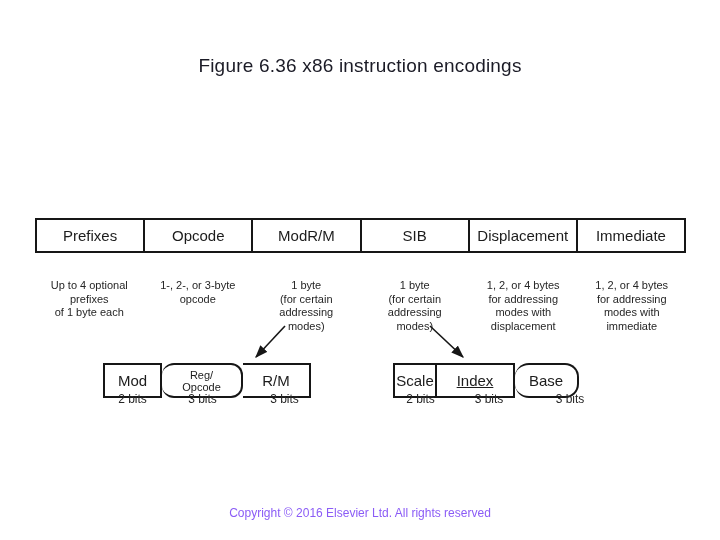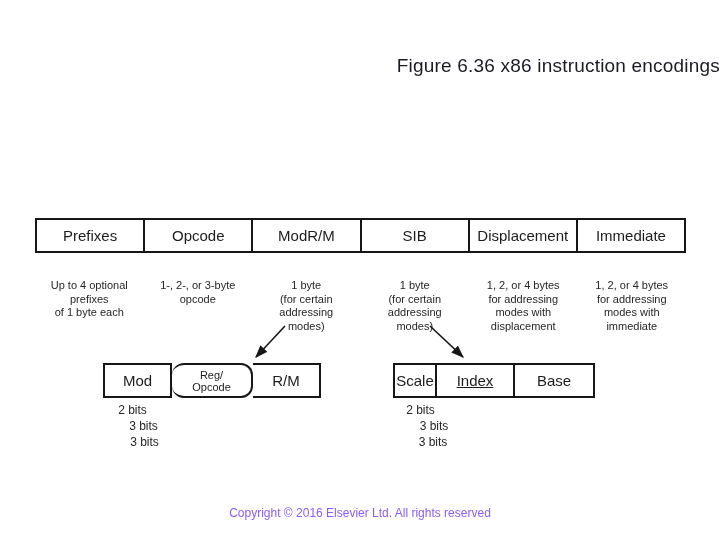--- a/index.html
+++ b/index.html
@@ -8,21 +8,21 @@
     background:#ffffff;
     font-family:"Liberation Sans", sans-serif;
     position:relative;
     overflow:hidden;
     color:#1c1c1c;
   }
   .slide { position:absolute; inset:0; background:#ffffff; }
 
   .title {
     position:absolute; top:55px; left:0; width:720px;
-    text-align:right; font-size:19px; letter-spacing:0.2px;
+    text-align:center; font-size:19px; letter-spacing:0.2px;
     color:#1b1b26;
   }
 
   
   .enc-row {
     position:absolute; left:35px; top:218px; width:651px; height:35px;
     display:flex;
   }
   .enc-cell {
     flex:1 1 0; background:#fff;
@@ -50,24 +50,24 @@
   }
   .subgroup.modrm { left:103px; }
   .subgroup.sib   { left:393px; }
   .sub-cell {
     background:#fff; border:2px solid #161616; border-left:none;
     display:flex; align-items:center; justify-content:center;
     font-size:15px; color:#1c1c1c; text-align:center;
   }
   .sub-cell:first-child { border-left:2px solid #161616; }
   .sub-cell.small { font-size:11px; line-height:12px; white-space:pre-line; }
-  .modrm .c1 { width:69px; } .modrm .c2 { width:81px;border-radius:12px; } .modrm .c3 { width:68px; }
-  .sib   .c1 { width:44px; } .sib   .c2 { width:78px;text-decoration:underline; } .sib   .c3 { width:80px; }
+  .modrm .c1 { width:59px; } .modrm .c2 { width:81px;border-radius:12px; } .modrm .c3 { width:68px; }
+  .sib   .c1 { width:44px; } .sib   .c2 { width:78px;text-decoration:underline; } .sib   .c3 { width:64px;border-radius:14px; }
 
-  .bits-row { position:absolute; top:401px; display:flex;flex-direction:column; }
+  .bits-row { position:absolute; top:390px; display:flex; }
   .bits-row.modrm-bits { left:103px; }
   .bits-row.sib-bits   { left:393px; }
   .bits {
     text-align:center; font-size:12px; color:#262626; padding-top:2px;
   }
   .modrm-bits .b1 { width:59px; } .modrm-bits .b2 { width:81px; } .modrm-bits .b3 { width:83px; }
   .sib-bits   .b1 { width:55px; } .sib-bits   .b2 { width:82px; } .sib-bits   .b3 { width:80px; }
 
   .arrow-layer {
     position:absolute; left:0; top:0; width:720px; height:540px;

